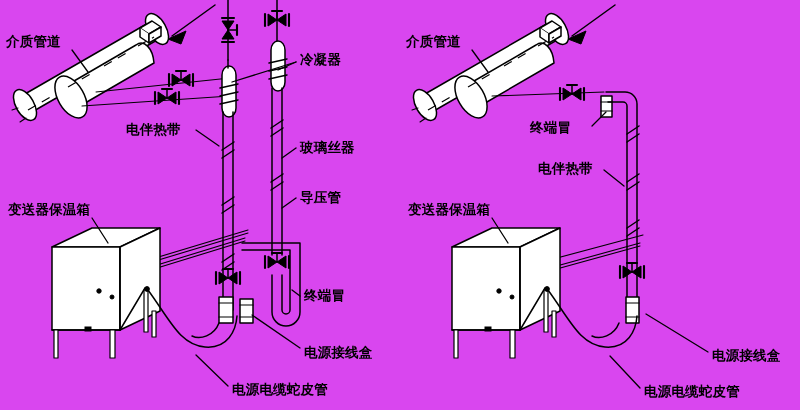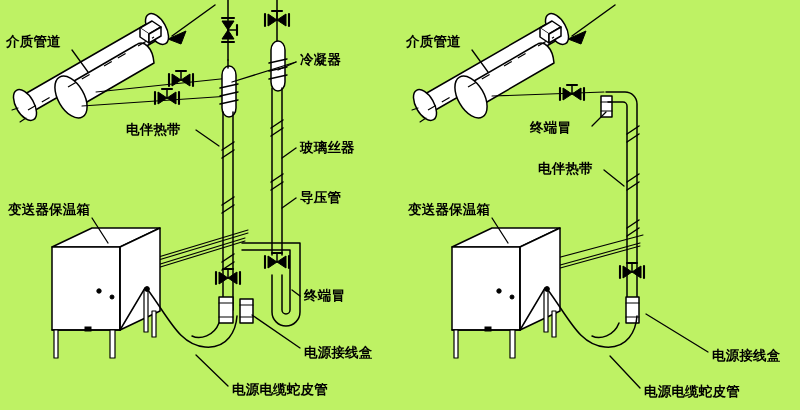--- a/index.html
+++ b/index.html
@@ -4,21 +4,21 @@
 <style>
   html, body {
     margin: 0;
     padding: 0;
     background: #ffffff;
   }
   #root {
     position: relative;
     width: 800px;
     height: 410px;
-    background: #bef264;
+    background: #d946ef;
     overflow: hidden;
     font-family: "Liberation Sans", "DejaVu Sans", sans-serif;
   }
   #diagram-svg {
     position: absolute;
     left: 0;
     top: 0;
     width: 800px;
     height: 410px;
   }

